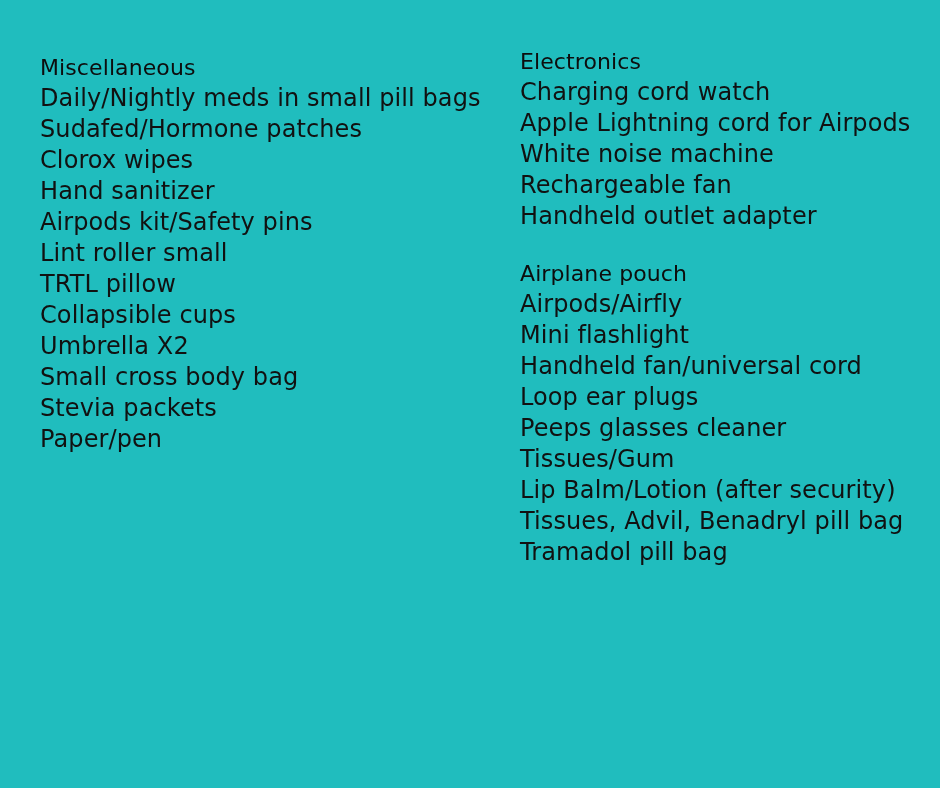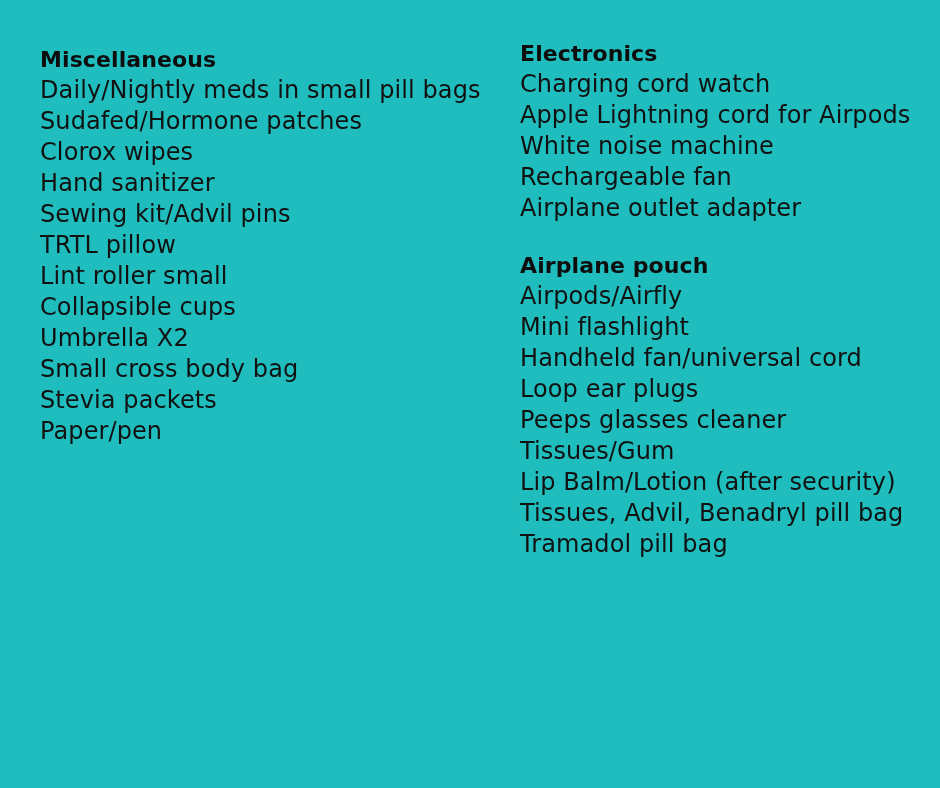--- a/index.html
+++ b/index.html
@@ -35,25 +35,25 @@
     width: 400px;
   }
   .section {
     margin-bottom: 26px;
   }
   .section:last-child {
     margin-bottom: 0;
   }
   .section-title {
     font-size: 22px;
-    font-weight: bold;
+    font-weight: normal;
     line-height: 31px;
     letter-spacing: 0.1px;
     color: #0d0d0d;
-    margin: 0 0 0 0;
+    margin: 8px 0 0 0;
   }
   .item-list {
     list-style: none;
     margin: 0;
     padding: 0;
   }
   .item {
     font-size: 24px;
     font-weight: normal;
     line-height: 31px;
@@ -69,43 +69,43 @@
 
   <div class="column col-left">
 
     <div class="section">
       <div class="section-title">Miscellaneous</div>
       <ul class="item-list">
         <li class="item">Daily/Nightly meds in small pill bags</li>
         <li class="item">Sudafed/Hormone patches</li>
         <li class="item">Clorox wipes</li>
         <li class="item">Hand sanitizer</li>
-        <li class="item">Sewing kit/Advil pins</li>
+        <li class="item">Airpods kit/Safety pins</li>
+        <li class="item">Lint roller small</li>
         <li class="item">TRTL pillow</li>
-        <li class="item">Lint roller small</li>
         <li class="item">Collapsible cups</li>
         <li class="item">Umbrella X2</li>
         <li class="item">Small cross body bag</li>
         <li class="item">Stevia packets</li>
         <li class="item">Paper/pen</li>
       </ul>
     </div>
 
   </div>
 
   <div class="column col-right">
 
     <div class="section">
       <div class="section-title">Electronics</div>
       <ul class="item-list">
         <li class="item">Charging cord watch</li>
         <li class="item">Apple Lightning cord for Airpods</li>
         <li class="item">White noise machine</li>
         <li class="item">Rechargeable fan</li>
-        <li class="item">Airplane outlet adapter</li>
+        <li class="item">Handheld outlet adapter</li>
       </ul>
     </div>
 
     <div class="section">
       <div class="section-title">Airplane pouch</div>
       <ul class="item-list">
         <li class="item">Airpods/Airfly</li>
         <li class="item">Mini flashlight</li>
         <li class="item">Handheld fan/universal cord</li>
         <li class="item">Loop ear plugs</li>

